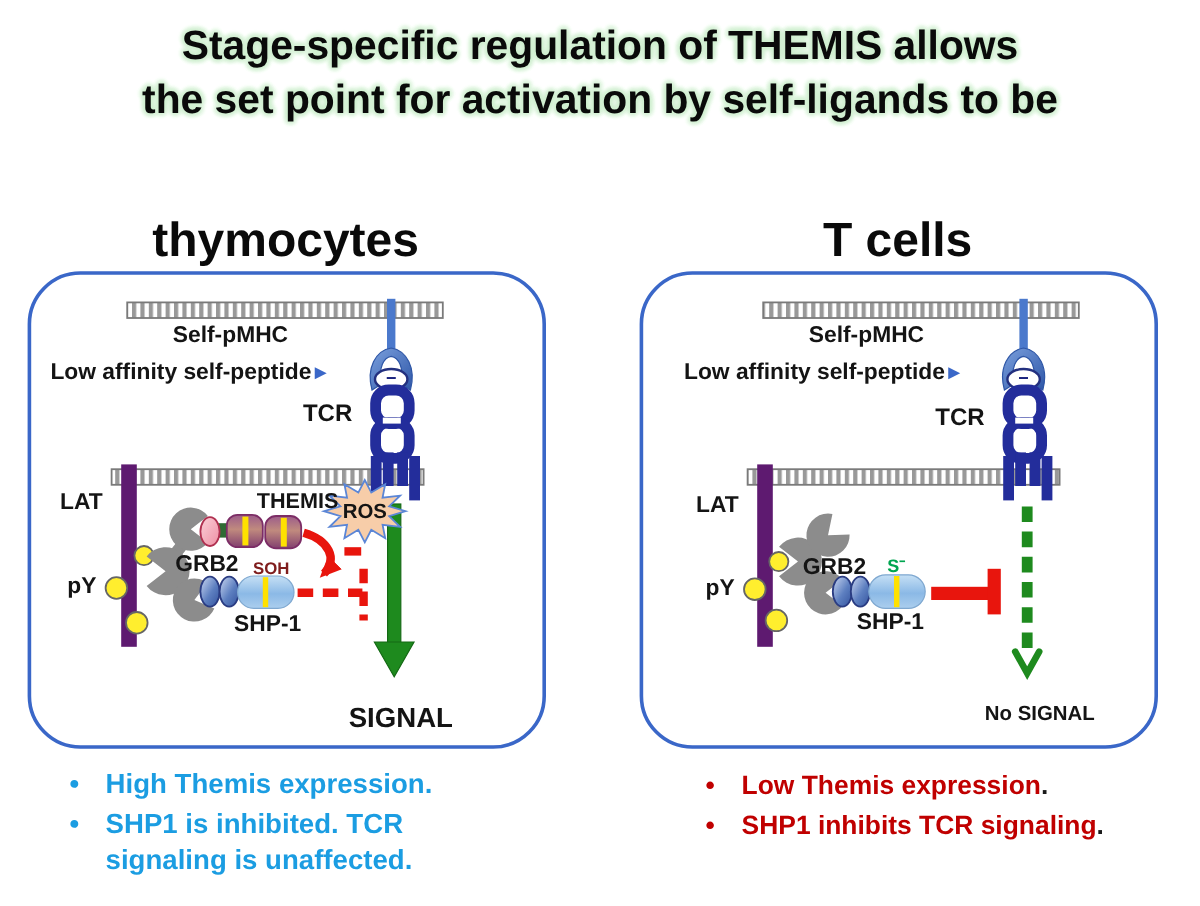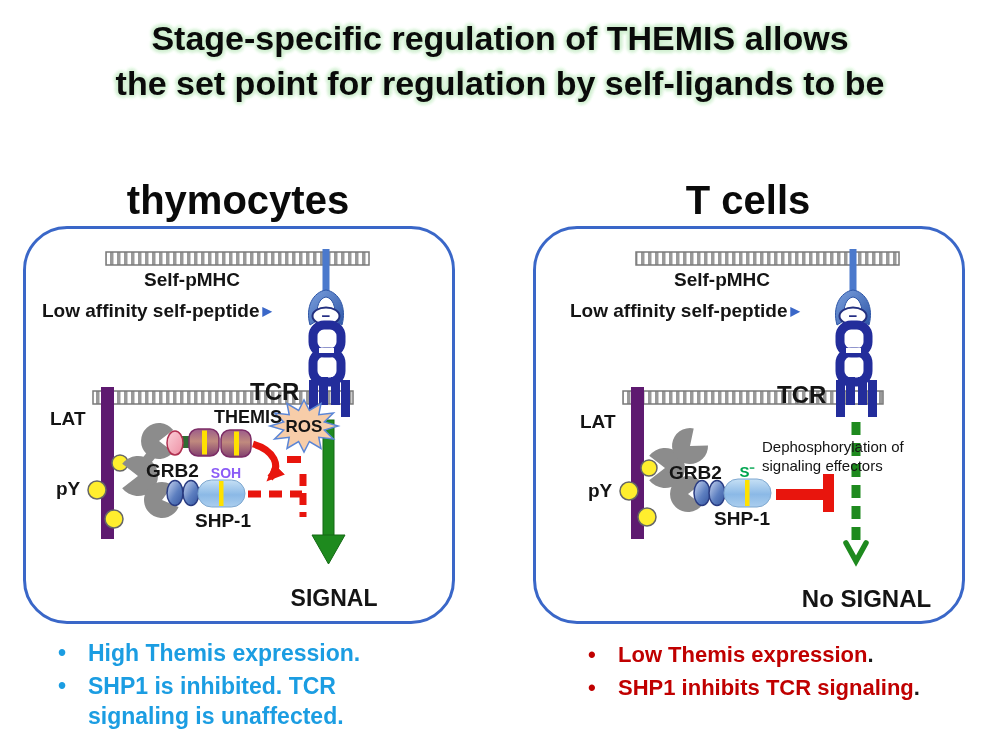--- a/index.html
+++ b/index.html
@@ -13,47 +13,47 @@
          text-shadow:0 0 5px #cdeecd,0 0 5px #cdeecd,-2px 0 4px #d8f2d8,
                      2px 0 4px #d8f2d8,0 -2px 4px #d8f2d8,0 2px 4px #d8f2d8;}
 
   .panel-heading{top:178px;width:430px;text-align:center;
                  font-size:40px;font-weight:bold;color:#0a0a0a;}
   .panel{top:226px;width:426px;height:392px;border:3px solid #3a67c8;
          border-radius:44px;background:#fff;}
   .panel svg{position:absolute;left:0;top:0;}
 
   .lbl{position:absolute;font-weight:bold;color:#141414;white-space:nowrap;}
-  .fs19{font-size:19px;} .fs20{font-size:24px;margin-top:44px;} .fs18{font-size:18px;}
+  .fs19{font-size:19px;} .fs20{font-size:20px;} .fs18{font-size:18px;}
   .right-align{} .center{text-align:center;}
   .pep-arrow{color:#3a67c8;font-size:12px;vertical-align:2px;margin-left:3px;}
-  .soh{color:#8b5cf6;font-size:14px;}
+  .soh{color:#7f1d1d;font-size:14px;}
   .sthio{color:#00a550;font-size:15px;}
   .minus{color:#1a237e;font-size:15px;}
-  .signal{font-size:23px;} .nosignal{font-size:24px;}
+  .signal{font-size:23px;} .nosignal{font-size:17px;}
   .deph{position:absolute;font-size:15px;font-weight:normal;line-height:19px;
         color:#141414;white-space:nowrap;}
 
   
   .bullets{position:absolute;list-style:none;margin:0;padding:0;
            font-weight:bold;}
   .bullets li{display:flex;align-items:flex-start;margin-bottom:3px;}
   .bullets .dot{flex:0 0 30px;}
   .bullets-left{left:58px;top:638px;width:330px;color:#1b9de2;
                 font-size:23px;line-height:30px;}
   .bullets-right{left:588px;top:640px;width:400px;color:#c00000;
                  font-size:22px;line-height:30px;}
   .bullets-right .end{color:#1a1a1a;}
 </style>
 </head>
 <body>
 
 <div class="abs title">
   <div>Stage-specific regulation of THEMIS allows</div>
-  <div>the set point for regulation by self-ligands to be</div>
+  <div>the set point for activation by self-ligands to be</div>
 </div>
 
 <div class="abs panel-heading" style="left:23px;">thymocytes</div>
 <div class="abs panel-heading" style="left:533px;">T cells</div>
 
 <div class="abs panel" style="left:23px;">
   <svg width="426" height="392" viewBox="0 0 426 392">
     <defs>
       <pattern id="mem_L" patternUnits="userSpaceOnUse" width="7" height="14">
         <rect width="7" height="14" fill="#ffffff"></rect>
@@ -247,24 +247,20 @@
 
   <div class="lbl fs19 right-align" style="left:138px;top:40px;width:178px;">Self-pMHC</div>
   <div class="lbl fs19 right-align" style="left:34px;top:71px;width:262px;"><span>Low affinity self-peptide</span><span class="pep-arrow">▶</span></div>
   <div class="lbl minus center" style="left:308px;top:78px;width:18px;">−</div>
   <div class="lbl fs20 center" style="left:241px;top:108px;width:46px;">TCR</div>
   <div class="lbl fs19 right-align" style="left:44px;top:182px;width:48px;">LAT</div>
   <div class="lbl fs19" style="left:133px;top:233px;width:56px;">GRB2</div>
   <div class="lbl fs19 right-align" style="left:52px;top:251px;width:34px;">pY</div>
   <div class="lbl sthio center" style="left:198px;top:232px;width:26px;">S⁻</div>
   <div class="lbl fs19 center" style="left:174px;top:279px;width:64px;">SHP-1</div>
-  <div class="deph" style="left:226px;top:208px;">
-    <div>Dephosphorylation of</div>
-    <div>signaling effectors</div>
-  </div>
   <div class="lbl nosignal center" style="left:258px;top:356px;width:145px;">No SIGNAL</div>
 </div>
 
 <ul class="bullets bullets-left">
   <li>
     <span class="dot">•</span>
     <span><span>High Themis expression</span><span class="end">.</span></span>
   </li>
   <li>
     <span class="dot">•</span>

